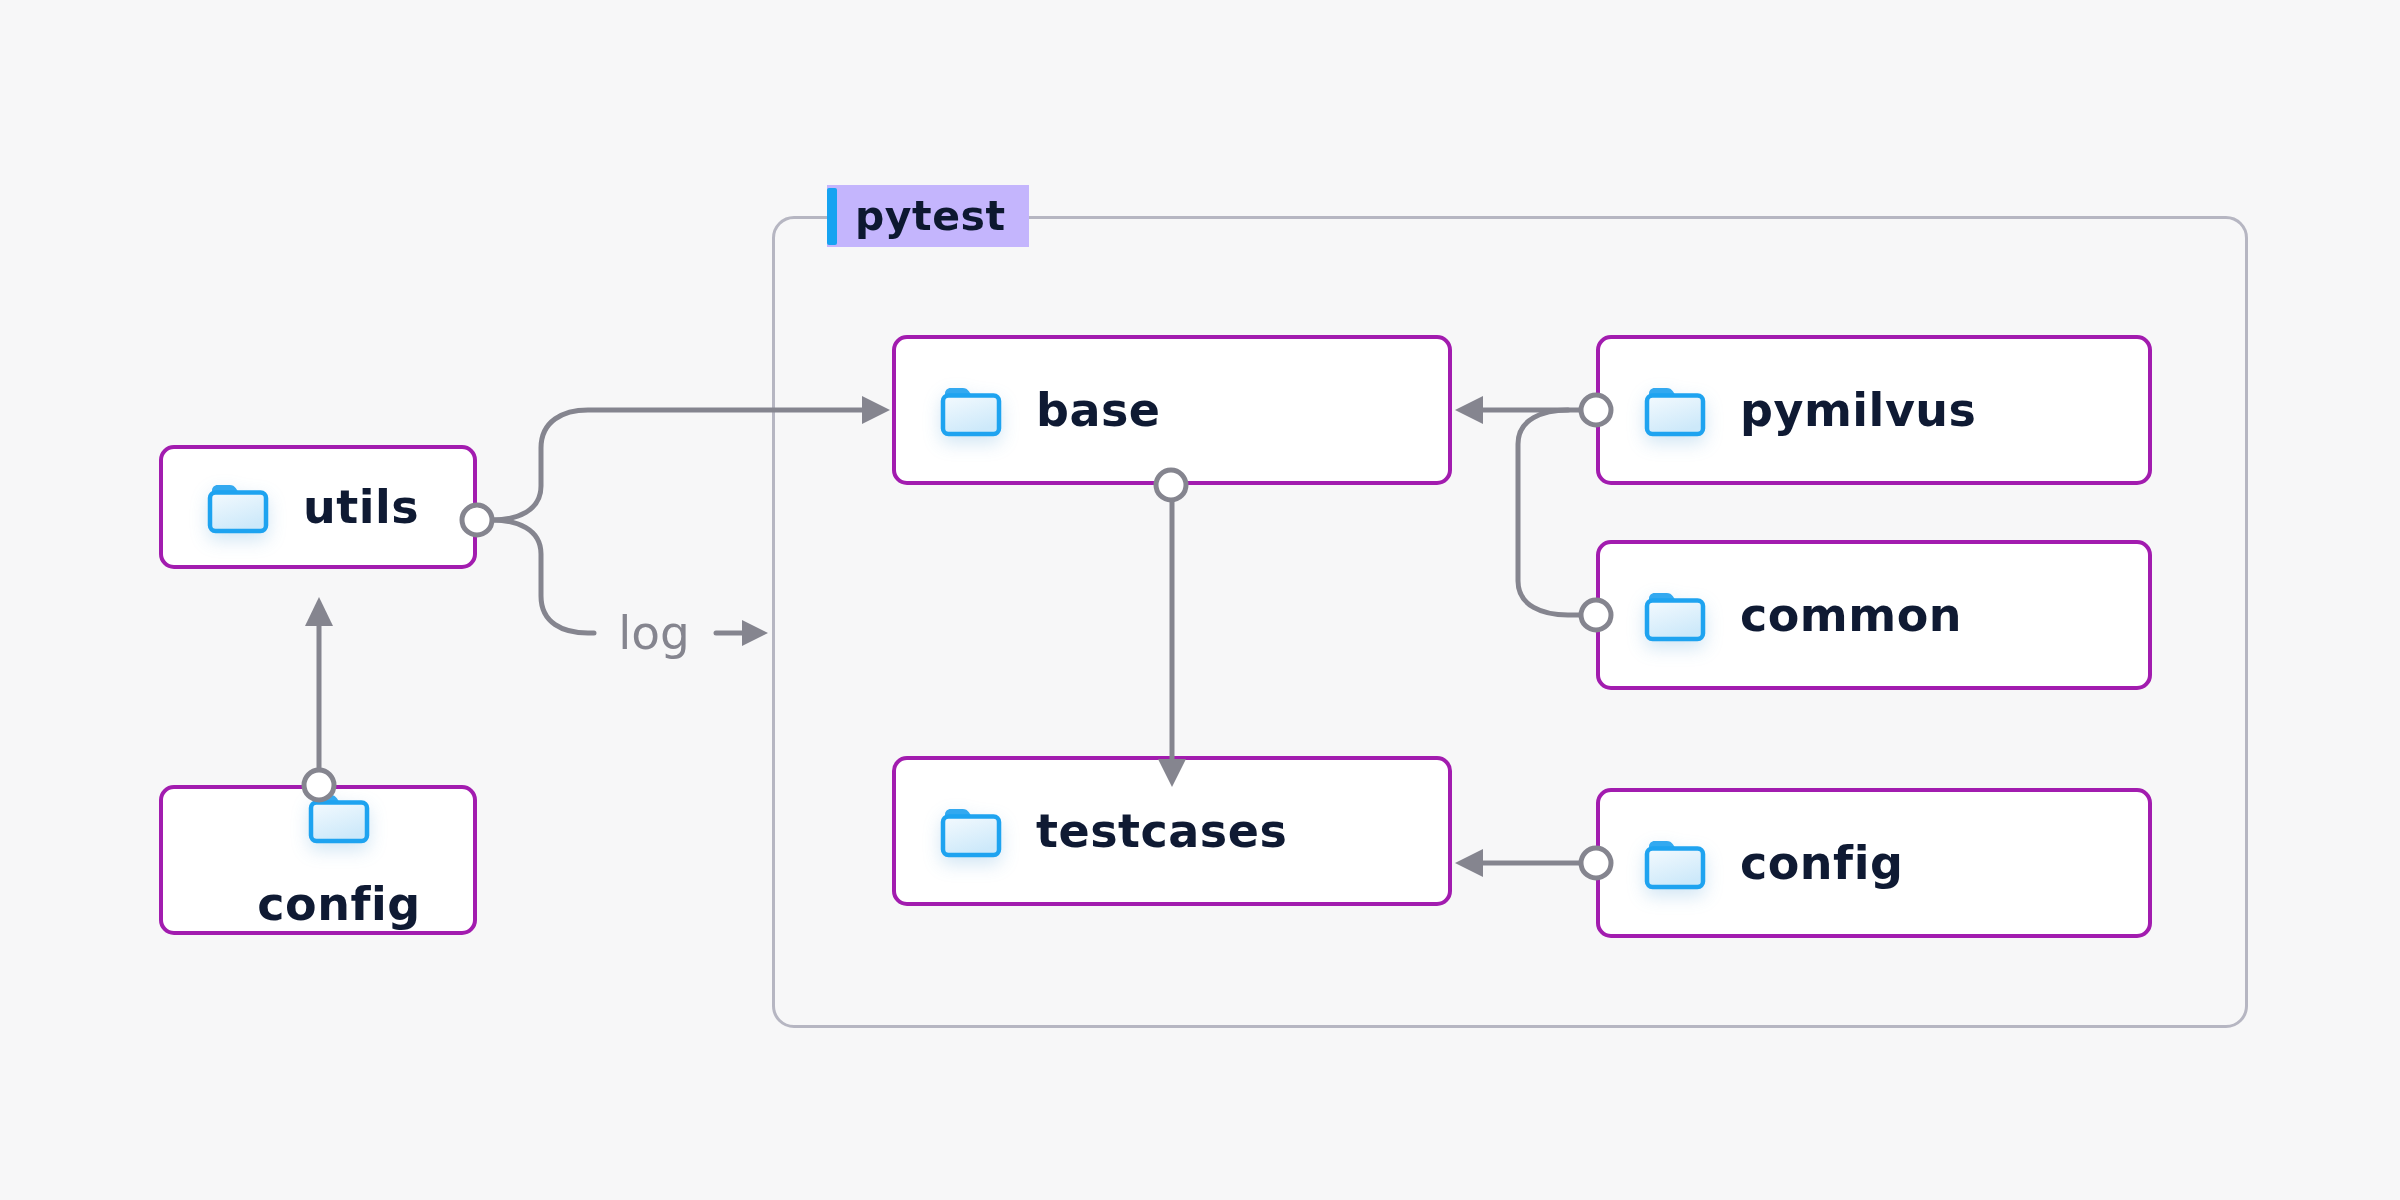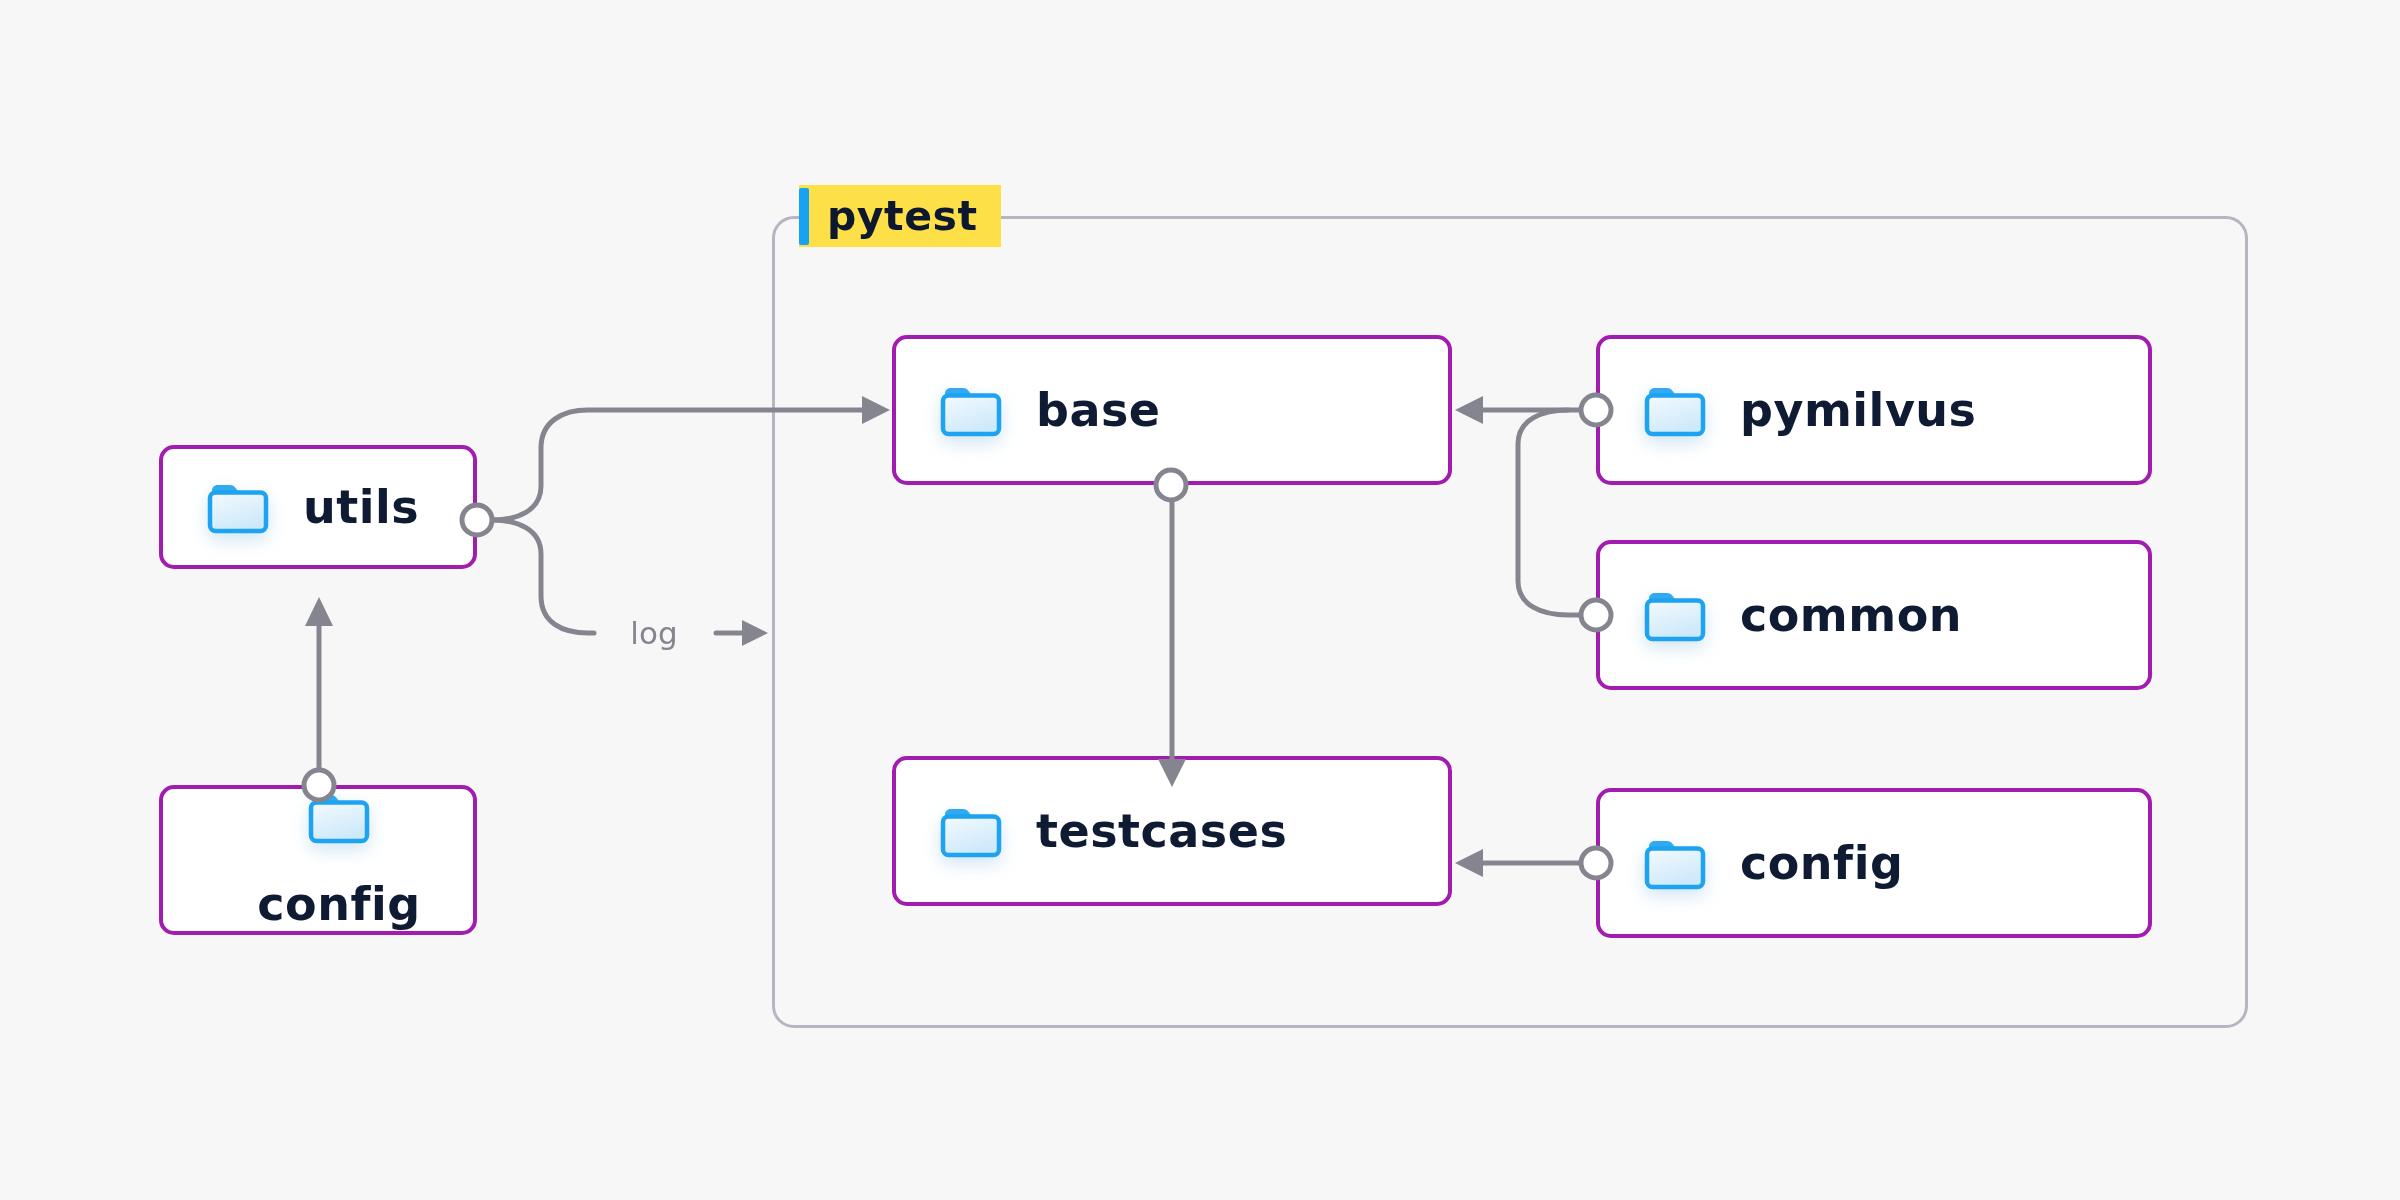--- a/index.html
+++ b/index.html
@@ -24,27 +24,27 @@
     top: 216px;
     width: 1470px;
     height: 806px;
     border: 3px solid #b6b6c2;
     border-radius: 22px;
     z-index: 1;
     background: transparent;
   }
   .group-label {
     position: absolute;
-    left: 799px;
+    left: 827px;
     top: 185px;
     height: 62px;
     display: inline-flex;
     align-items: center;
     gap: 18px;
-    background: #fde047;
+    background: #c4b5fd;
     padding: 0 24px 0 0;
     z-index: 3;
     text-align: center;
   }
   .accent-bar {
     width: 10px;
     height: 57px;
     background: #16a3f1;
     border-radius: 2px;
   }
@@ -118,21 +118,21 @@
   }
 
   
   .log-label {
     position: absolute;
     left: 598px;
     top: 602px;
     width: 112px;
     height: 62px;
     text-align: center;
-    font-size: 31px;
+    font-size: 47px;
     font-weight: 400;
     color: #85858f;
     line-height: 62px;
     z-index: 4;
   }
 </style>
 </head>
 <body>
 
 <div class="stage">

